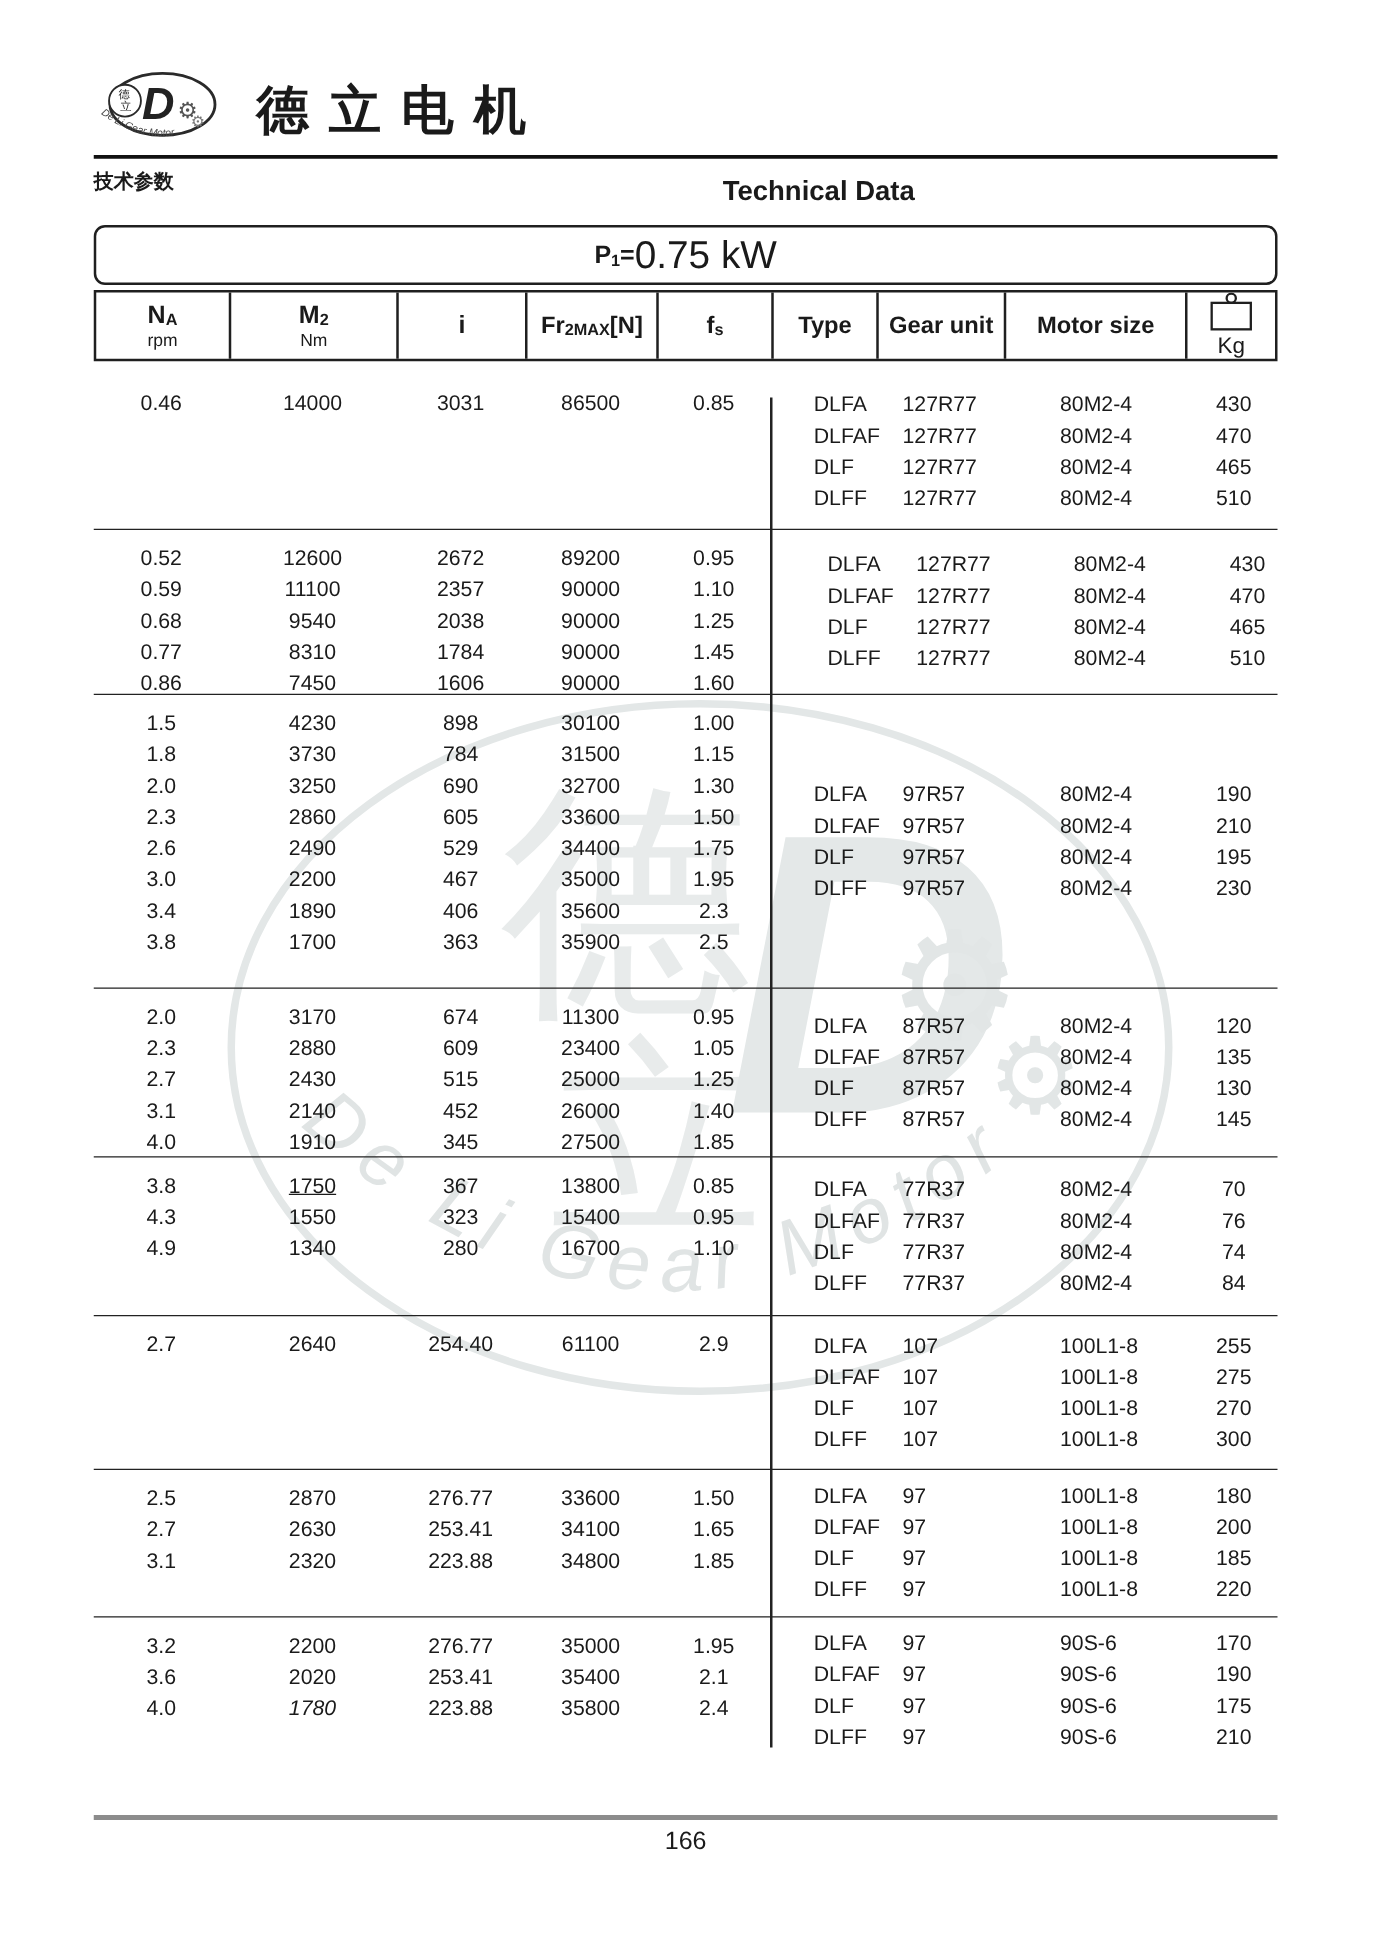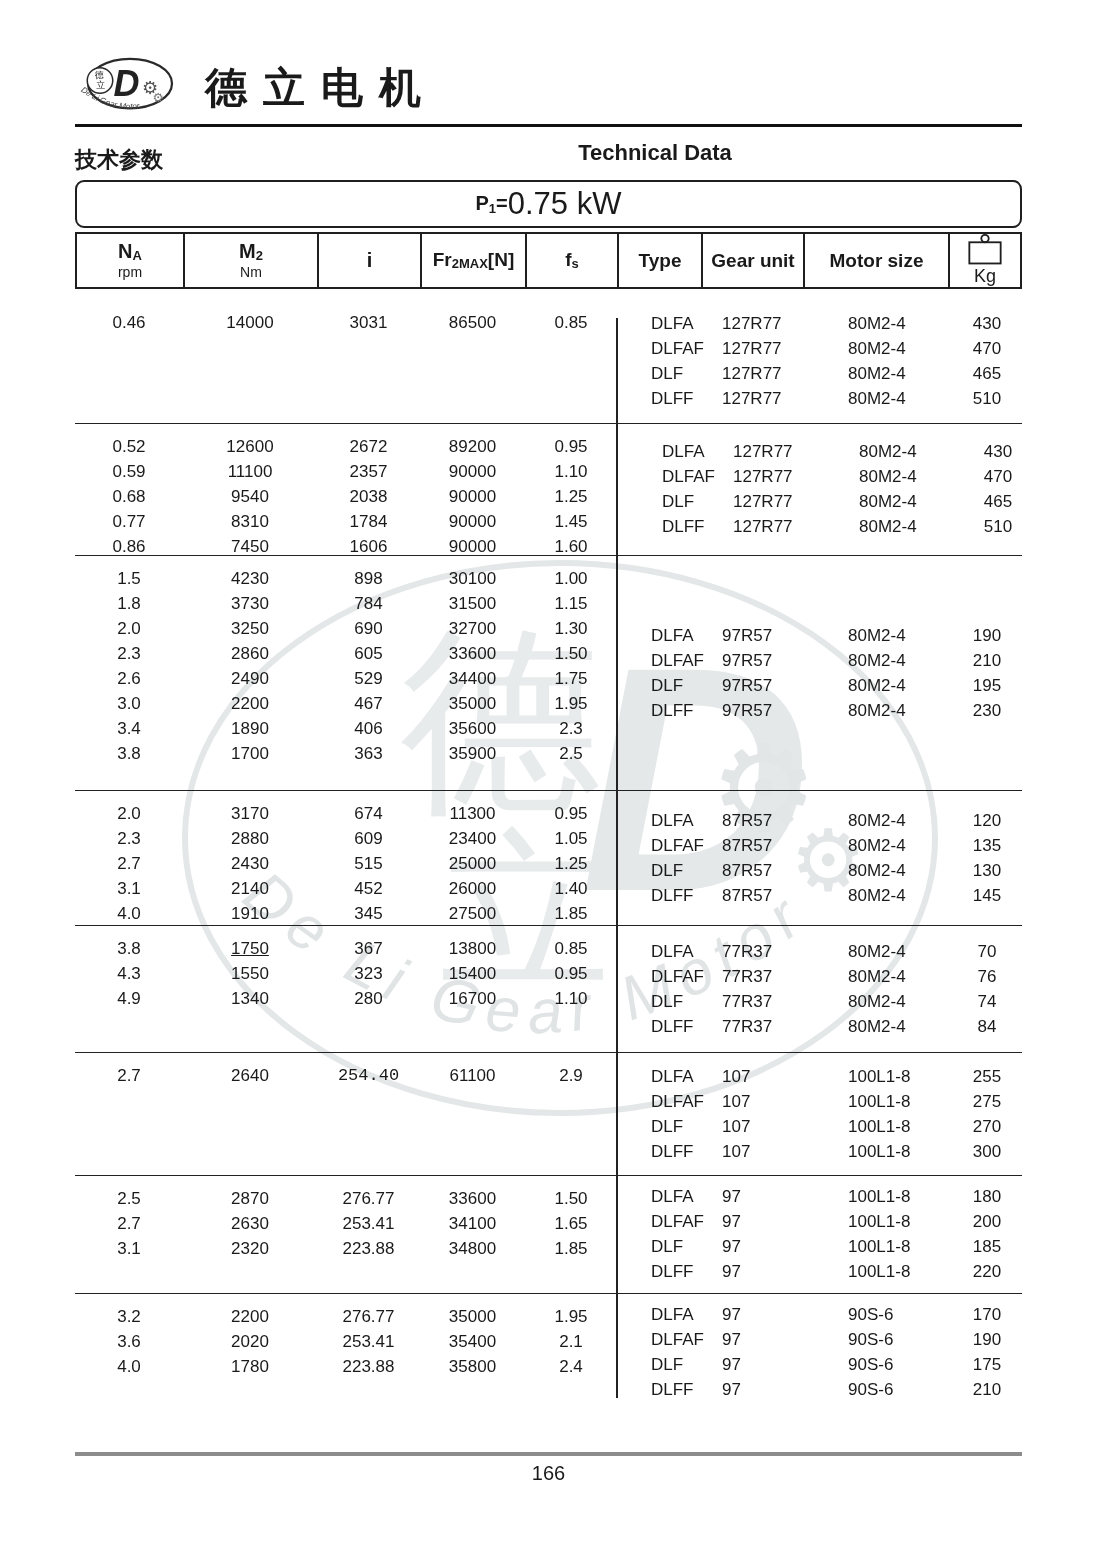--- a/index.html
+++ b/index.html
@@ -1,21 +1,21 @@
 <!DOCTYPE html>
 <html><head>
 <meta charset="utf-8">
 <style>
   html,body{margin:0;padding:0;background:#ffffff;}
   body{width:1100px;height:1555px;position:relative;font-family:"Liberation Sans","DejaVu Sans",sans-serif;color:#1a1a1a;overflow:hidden;}
   .abs{position:absolute;}
   
   #brand-cn{left:205px;top:60px;font-size:42px;font-weight:bold;letter-spacing:16px;font-family:"DejaVu Serif","Liberation Serif",serif;}
   #head-rule{left:75px;top:124px;width:947px;height:3px;background:#111;}
-  #sec-title-cn{left:75px;top:145px;font-size:22px;font-weight:bold;}
+  #sec-title-cn{left:75px;top:135px;font-size:16px;font-weight:bold;}
   #sec-title-en{left:455px;top:140px;width:400px;text-align:center;font-size:22px;font-weight:bold;}
   
   #power-box{left:75px;top:180px;width:947px;height:48px;border:2px solid #1f1f1f;border-radius:9px;box-sizing:border-box;display:flex;align-items:center;justify-content:center;background:transparent;}
   #power-box .p-small{font-size:20px;font-weight:bold;}
   #power-box .p-sub{font-size:13px;font-weight:bold;vertical-align:-3px;}
   #power-box .p-big{font-size:31px;font-weight:normal;letter-spacing:0px;}
   
   #thead{left:75px;top:232px;width:947px;height:57px;border:2px solid #1f1f1f;box-sizing:border-box;display:flex;background:#fff;z-index:2;}
   .hc{border-right:2px solid #1f1f1f;box-sizing:border-box;display:flex;flex-direction:column;align-items:center;justify-content:center;line-height:1.15;}
   .hc:last-child{border-right:none;}
@@ -428,21 +428,21 @@
           <div class="rc rc2">80M2-4</div>
           <div class="rc rc3">84</div>
         </div>
       </div>
     </div>
     <div class="section sep" style="height: 123px;">
       <div class="leftcol">
         <div class="drow">
           <div class="dc" style="width: 108px;">2.7</div>
           <div class="dc" style="width: 134px;">2640</div>
-          <div class="dc" style="width: 103px; font-family: Liberation Mono, monospace;">254.40</div>
+          <div class="dc" style="width: 103px;">254.40</div>
           <div class="dc" style="width: 105px;">61100</div>
           <div class="dc" style="width: 92px;">2.9</div>
         </div>
       </div>
       <div class="rightcol">
         <div class="vrow">
           <div class="rc rc0">DLFA</div>
           <div class="rc rc1">107</div>
           <div class="rc rc2">100L1-8</div>
           <div class="rc rc3">255</div>
@@ -529,21 +529,21 @@
         </div>
         <div class="drow">
           <div class="dc" style="width: 108px;">3.6</div>
           <div class="dc" style="width: 134px;">2020</div>
           <div class="dc" style="width: 103px;">253.41</div>
           <div class="dc" style="width: 105px;">35400</div>
           <div class="dc" style="width: 92px;">2.1</div>
         </div>
         <div class="drow">
           <div class="dc" style="width: 108px;">4.0</div>
-          <div class="dc" style="width: 134px;">1780</div>
+          <div class="dc" style="width: 134px; font-style: italic;">1780</div>
           <div class="dc" style="width: 103px;">223.88</div>
           <div class="dc" style="width: 105px;">35800</div>
           <div class="dc" style="width: 92px;">2.4</div>
         </div>
       </div>
       <div class="rightcol">
         <div class="vrow">
           <div class="rc rc0">DLFA</div>
           <div class="rc rc1">97</div>
           <div class="rc rc2">90S-6</div>

